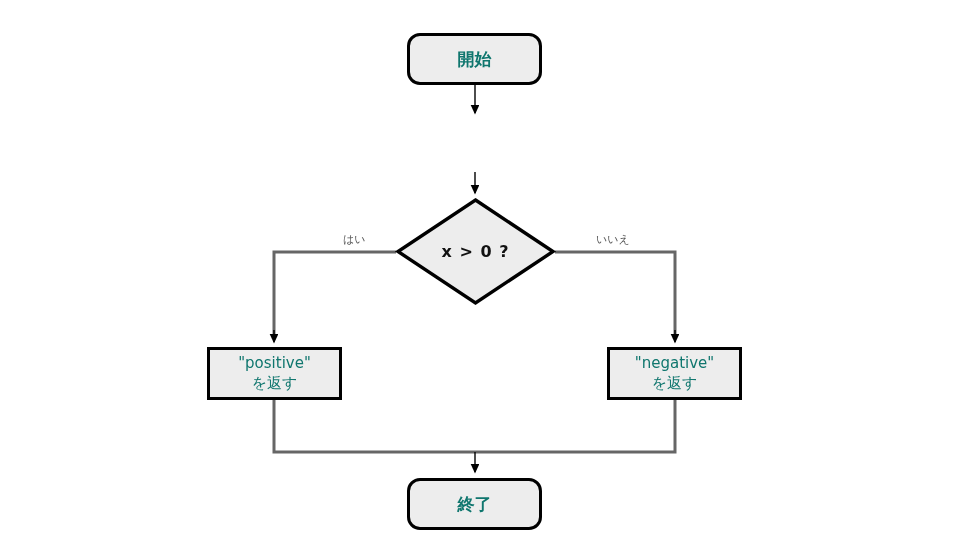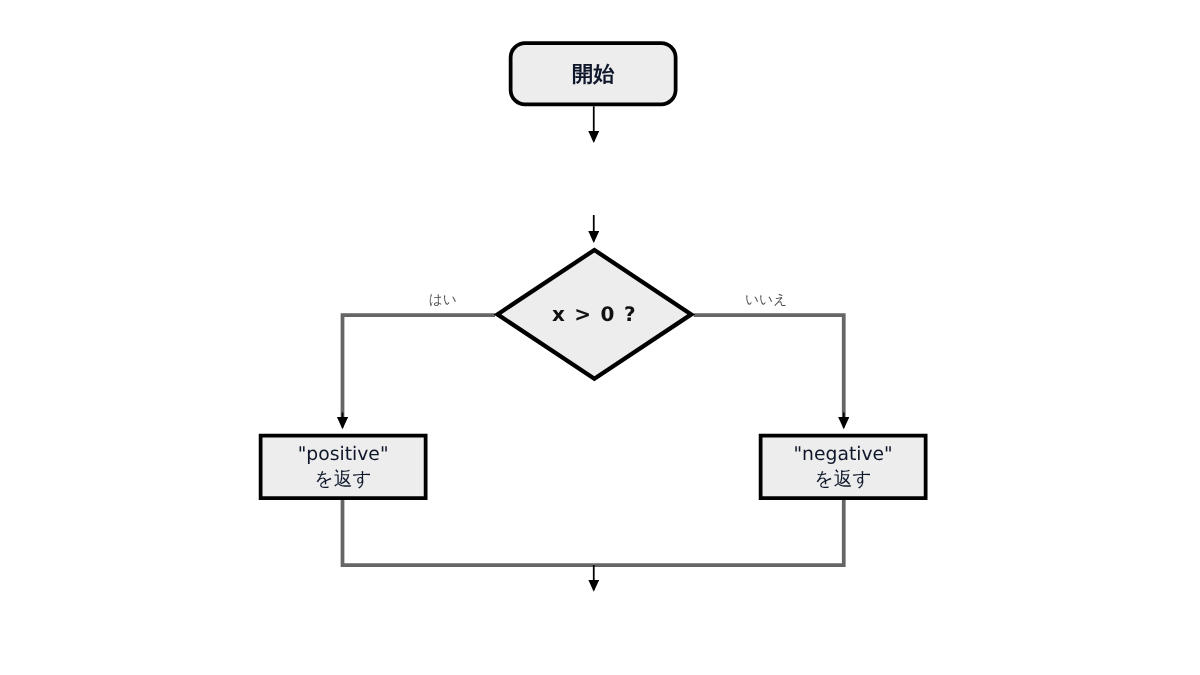--- a/index.html
+++ b/index.html
@@ -28,21 +28,21 @@
   }
   .node {
     position: absolute;
     box-sizing: border-box;
     background: #ededed;
     border: 3px solid #000000;
     display: flex;
     align-items: center;
     justify-content: center;
     text-align: center;
-    color: #0f172a;
+    color: #0f766e;
     z-index: 2;
   }
   .node-terminator {
     border-radius: 13px;
     font-weight: bold;
     font-size: 17px;
   }
   .node-process {
     font-size: 15px;
     line-height: 1.28;
@@ -149,14 +149,17 @@
   <div class="node node-process" style="left:207px; top:347px; width:135px; height:53px;">
     <span class="node-label">"positive"
 を返す</span>
   </div>
 
   <div class="node node-process" style="left:607px; top:347px; width:135px; height:53px;">
     <span class="node-label">"negative"
 を返す</span>
   </div>
 
+  <div class="node node-terminator" style="left:407px; top:478px; width:135px; height:52px;">
+    <span class="node-label">終了</span>
+  </div>
 
 </div>
 
 </body></html>

